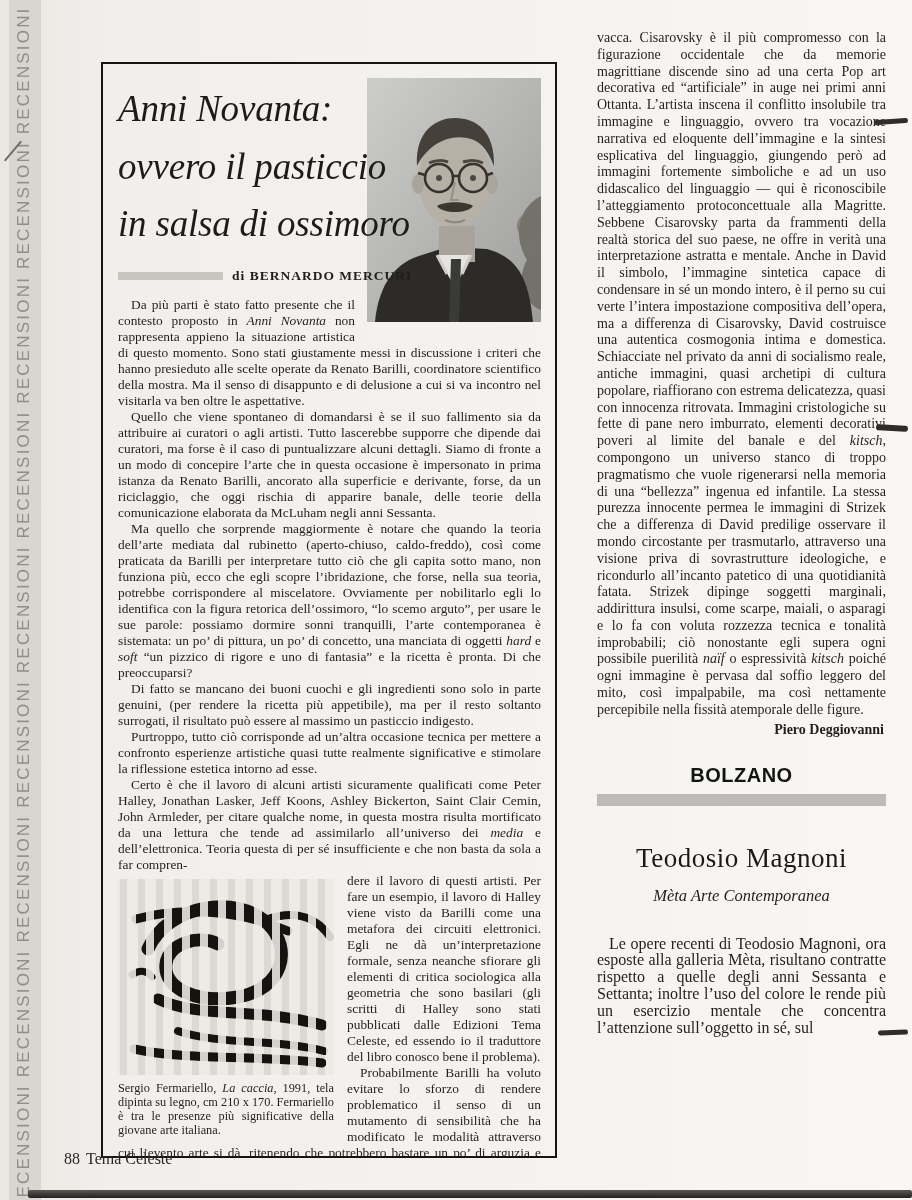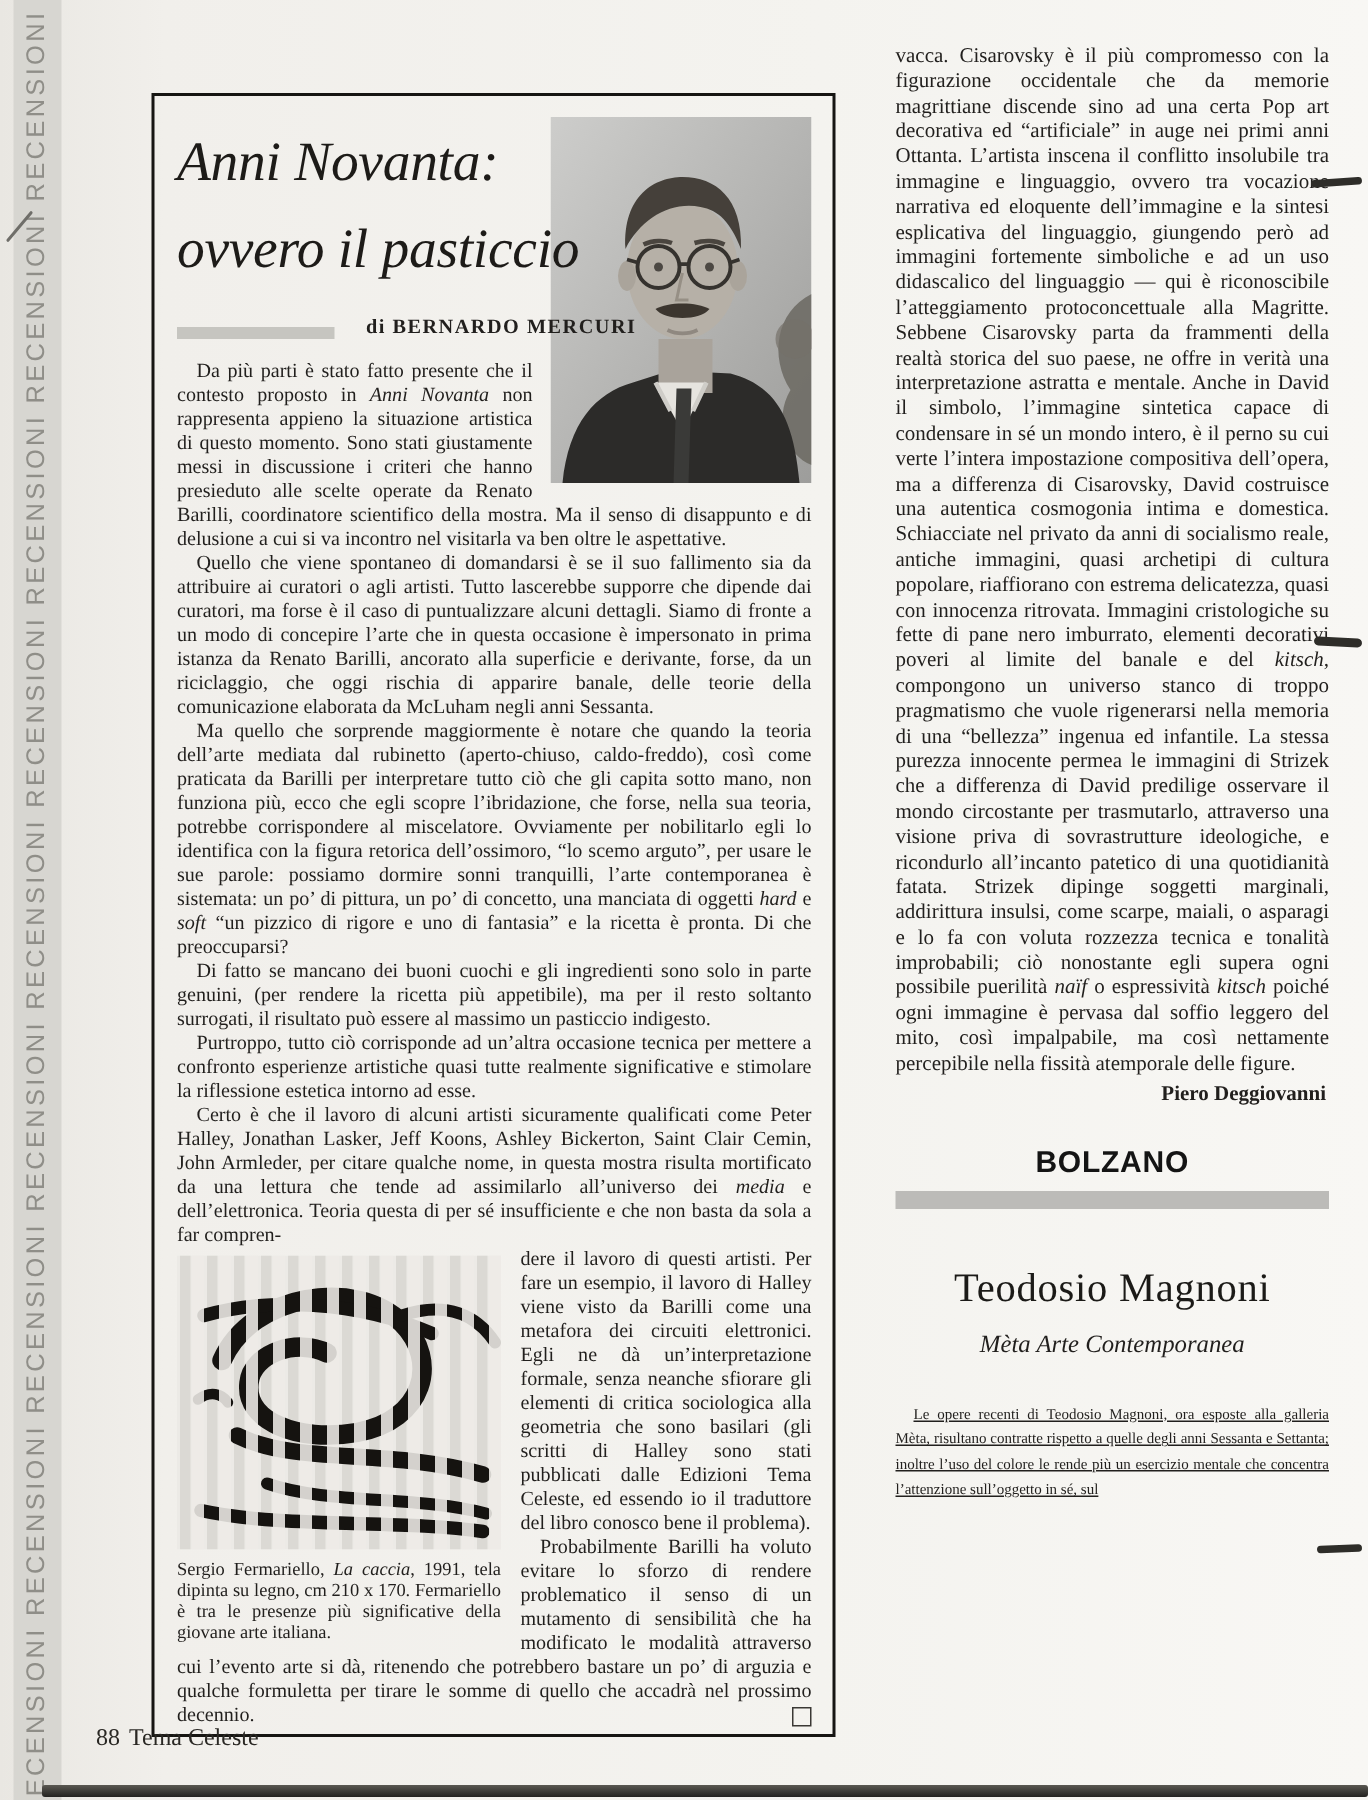--- a/index.html
+++ b/index.html
@@ -15,21 +15,21 @@
   .scratch { position:absolute; left:0; top:150px; width:26px; height:2px; background:#6f6e69;
              transform:rotate(-50deg); border-radius:2px; }
 
   .article { position:absolute; left:63px; top:62px; width:456px; height:1096px;
              border:2px solid #161512; padding:14px 14px 0 15px; box-sizing:border-box; overflow:hidden;margin-left:38px; }
   .photo { float:right; width:174px; height:244px; margin:0 0 10px 12px; }
   .photo svg { display:block; width:100%; height:100%; }
   .title { margin:2px 0 0; font-style:italic; font-weight:normal; font-size:37px; line-height:1.56;
            color:#1d1b18; letter-spacing:-0.2px; }
   .title div { white-space:nowrap; }
-  .byline-row { display:flex; align-items:flex-end; gap:21px; margin:15px 0 13px; }
+  .byline-row { display:flex; align-items:center; gap:9px; margin:15px 0 13px; }
   .byline-bar { width:105px; height:8px; background:#c6c5c0; flex:0 0 auto; }
   .byline { font-weight:bold; font-size:13.5px; letter-spacing:1px; white-space:nowrap; }
 
   .body-full p, .body-wrap p { margin:0; text-align:justify; font-size:13.4px; line-height:16px;
        text-indent:13px; hyphens:auto; -webkit-hyphens:auto; }
   p.no-indent { text-indent:0 !important; }
 
   .artwork { float:left; width:216px; margin:6px 13px 2px 0; }
   .art-image { width:216px; height:196px; }
   .art-image svg { display:block; width:100%; height:100%; }
@@ -43,22 +43,22 @@
              hyphens:auto; -webkit-hyphens:auto; }
   .signature { text-align:right; font-weight:bold; font-size:14px; margin-top:3px; padding-right:2px; }
   .section { margin-top:26px; }
   .section-title { font-family:"Liberation Sans",sans-serif; font-weight:bold; font-size:20px;
                    letter-spacing:0.5px; color:#141414;text-align:center; }
   .section-bar { margin-top:7px; height:12px; background:#bcbbb8; }
   .review { margin-top:37px; text-align:center; }
   .review-title { font-size:27px; letter-spacing:0.5px; color:#1b1a17; }
   .review-subtitle { font-style:italic; font-size:16.5px; margin-top:12px; }
   .review-text { margin-top:30px; text-align:left; }
-  .review-text p { margin:0; text-align:justify; font-size:10px; line-height:16.8px; text-indent:12px;
-                   hyphens:auto;text-decoration:underline; -webkit-hyphens:auto; }
+  .review-text p { margin:0; text-align:justify; font-size:16px; line-height:16.8px; text-indent:12px;
+                   hyphens:auto; -webkit-hyphens:auto; }
 
   .footer { position:absolute; left:64px; top:1150px; font-size:16px; color:#2a2824; }
   .pnum { margin-right:6px; }
 
   .edge-mark { position:absolute; background:#2e2d29; border-radius:3px; }
   .m1 { left:874px; top:119px; width:34px; height:5px; transform:rotate(-4deg); }
   .m2 { left:876px; top:425px; width:32px; height:6px; transform:rotate(3deg); }
   .m3 { left:878px; top:1030px; width:30px; height:5px; transform:rotate(-2deg); }
 
   .bottom-bar { position:absolute; left:28px; right:0; bottom:2px; height:8px; border-radius:2px;
@@ -106,20 +106,21 @@
         <path d="M62,85 C68,82 76,82 81,84 M96,84 C102,82 110,82 116,85" stroke="#4a453f" stroke-width="3" fill="none"></path>
         <path d="M88,104 C86,112 85,118 84,122 L92,122" stroke="#968f85" stroke-width="2" fill="none"></path>
         <path d="M70,128 C78,123 98,123 106,128 C100,136 76,136 70,128 Z" fill="#3c362f"></path>
         <path d="M78,142 C84,145 92,145 98,142" stroke="#8f8880" stroke-width="2.5" fill="none"></path>
       </svg>
     </div>
 
     <h1 class="title">
       <div>Anni Novanta:</div>
       <div>ovvero il pasticcio</div>
+      <div>in salsa di ossimoro</div>
     </h1>
 
     <div class="byline-row">
       <span class="byline-bar"></span>
       <span class="byline">di BERNARDO MERCURI</span>
     </div>
 
     <div class="body-full">
         <p><span>Da più parti è stato fatto presente che il contesto proposto in </span><i>Anni Novanta</i><span> non rappresenta appieno la situazione artistica di questo momento. Sono stati giustamente messi in discussione i criteri che hanno presieduto alle scelte operate da Renato Barilli, coordinatore scientifico della mostra. Ma il senso di disappunto e di delusione a cui si va incontro nel visitarla va ben oltre le aspettative.</span></p>
         <p><span>Quello che viene spontaneo di domandarsi è se il suo fallimento sia da attribuire ai curatori o agli artisti. Tutto lascerebbe supporre che dipende dai curatori, ma forse è il caso di puntualizzare alcuni dettagli. Siamo di fronte a un modo di concepire l’arte che in questa occasione è impersonato in prima istanza da Renato Barilli, ancorato alla superficie e derivante, forse, da un riciclaggio, che oggi rischia di apparire banale, delle teorie della comunicazione elaborata da McLuham negli anni Sessanta.</span></p>

